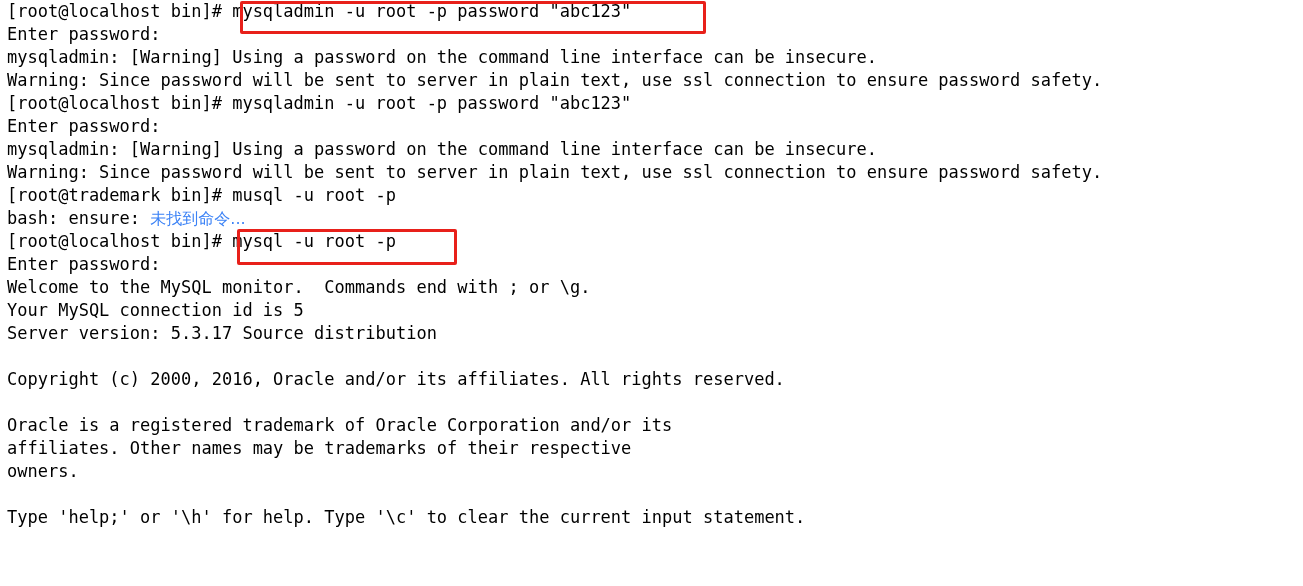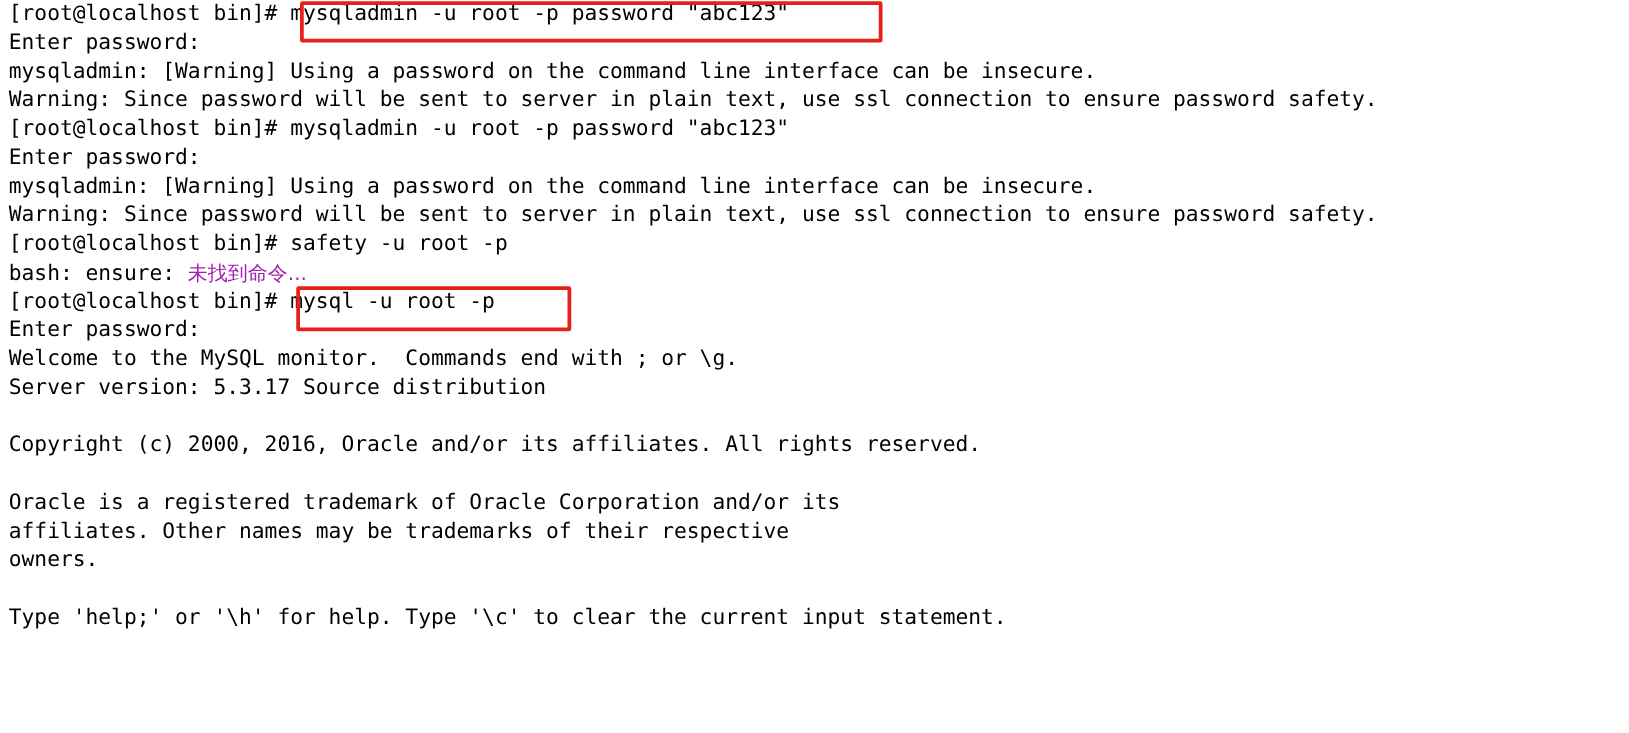--- a/index.html
+++ b/index.html
@@ -32,21 +32,21 @@
     font-family: "DejaVu Sans Mono", "Liberation Mono", monospace;
     font-size: 17px;
     line-height: 23px;
     color: #000000;
   }
   .line.blank {
     height: 23px;
   }
   .cn {
     font-family: "DejaVu Sans", "Liberation Sans", sans-serif;
-    color: #a21caf;
+    color: #3b82f6;
     font-size: 16px;
   }
   .cursor {
     display: inline-block;
     width: 12px;
     height: 19px;
     background: #00ff00;
     vertical-align: -4px;
   }
   .highlight-box {
@@ -76,25 +76,26 @@
 <div id="terminal" style="background: rgb(255, 255, 255); color: rgb(0, 0, 0);">
   <div id="lines">
       <div class="line"><span>[root@localhost bin]# mysqladmin -u root -p password "abc123"</span></div>
       <div class="line"><span>Enter password:</span></div>
       <div class="line"><span>mysqladmin: [Warning] Using a password on the command line interface can be insecure.</span></div>
       <div class="line"><span>Warning: Since password will be sent to server in plain text, use ssl connection to ensure password safety.</span></div>
       <div class="line"><span>[root@localhost bin]# mysqladmin -u root -p password "abc123"</span></div>
       <div class="line"><span>Enter password:</span></div>
       <div class="line"><span>mysqladmin: [Warning] Using a password on the command line interface can be insecure.</span></div>
       <div class="line"><span>Warning: Since password will be sent to server in plain text, use ssl connection to ensure password safety.</span></div>
-      <div class="line"><span>[root@localhost bin]# safety -u root -p</span></div>
+      <div class="line"><span>[root@trademark bin]# musql -u root -p</span></div>
       <div class="line"><span>bash: ensure: </span><span class="cn">未找到命令...</span></div>
       <div class="line"><span>[root@localhost bin]# mysql -u root -p</span></div>
       <div class="line"><span>Enter password:</span></div>
       <div class="line"><span>Welcome to the MySQL monitor.  Commands end with ; or \g.</span></div>
+      <div class="line"><span>Your MySQL connection id is 5</span></div>
       <div class="line"><span>Server version: 5.3.17 Source distribution</span></div>
       <div class="line blank"></div>
       <div class="line"><span>Copyright (c) 2000, 2016, Oracle and/or its affiliates. All rights reserved.</span></div>
       <div class="line blank"></div>
       <div class="line"><span>Oracle is a registered trademark of Oracle Corporation and/or its</span></div>
       <div class="line"><span>affiliates. Other names may be trademarks of their respective</span></div>
       <div class="line"><span>owners.</span></div>
       <div class="line blank"></div>
       <div class="line"><span>Type 'help;' or '\h' for help. Type '\c' to clear the current input statement.</span></div>
       <div class="line blank"></div>

